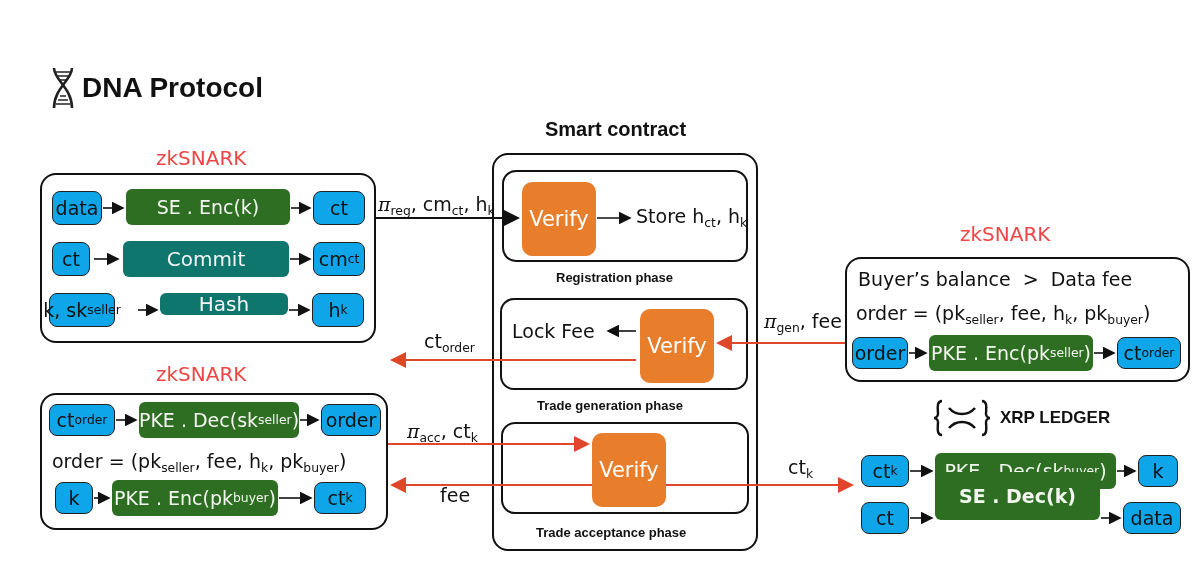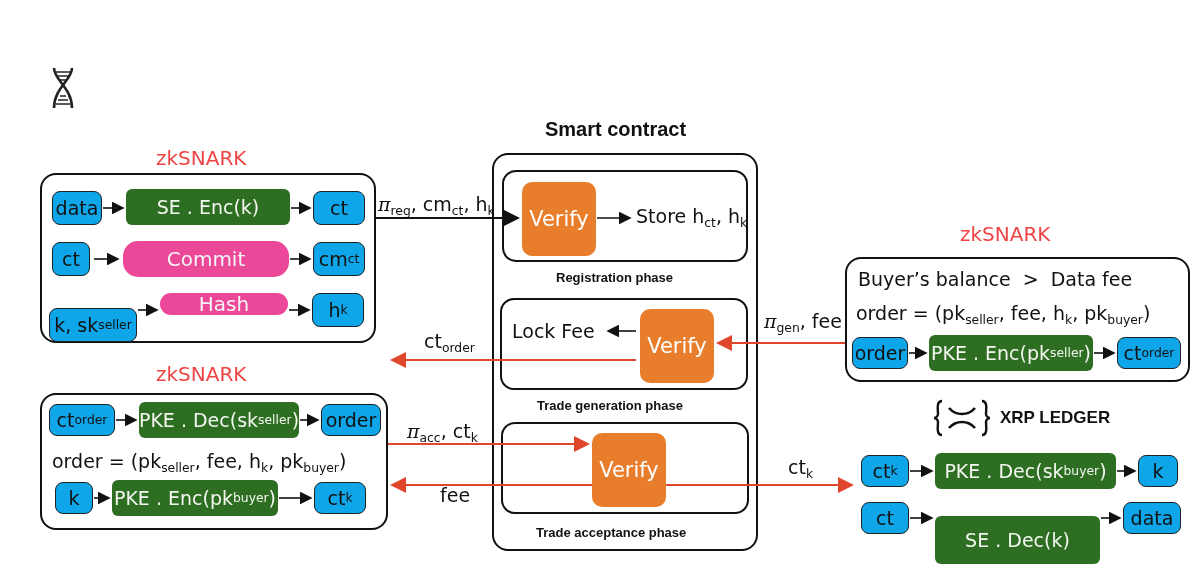--- a/index.html
+++ b/index.html
@@ -6,21 +6,21 @@
   body { width:1200px; height:567px; position:relative; overflow:hidden;
          font-family:"DejaVu Sans", sans-serif; color:#111; }
   .abs { position:absolute; }
   .box { position:absolute; border:1.5px solid #222; border-radius:8px; background:#0ea5e9;
          display:flex; align-items:center; justify-content:center; font-size:19px;
          box-sizing:border-box; white-space:nowrap; }
   .panel { position:absolute; border:2.5px solid #111; border-radius:16px; box-sizing:border-box; }
   .green { position:absolute; background:#2e6e22; color:#f3f7f0; border-radius:6px;
            display:flex; align-items:center; justify-content:center; font-size:19px;
            box-sizing:border-box; white-space:nowrap; }
-  .gray { position:absolute; background:#ec4899; color:#f5f5f5; border-radius:15px;
+  .gray { position:absolute; background:#0f766e; color:#f5f5f5; border-radius:6px;
           display:flex; align-items:center; justify-content:center; font-size:20px; box-sizing:border-box; }
   .orange { position:absolute; background:#e87e2b; color:#fff; border-radius:10px;
             display:flex; align-items:center; justify-content:center; font-size:21px; box-sizing:border-box; }
   .zk { position:absolute; color:#ef4444; font-size:20px; }
   .txt { position:absolute; font-size:19px; white-space:nowrap; }
   .phase { position:absolute; font-weight:bold; font-size:13px; font-family:"Liberation Sans", sans-serif; white-space:nowrap; }
   sub { font-size:0.65em; vertical-align:-0.35em; line-height:0; }
   .pi { font-family:"DejaVu Serif", serif; font-style:italic; }
   svg.overlay { position:absolute; left:0; top:0; }
 </style>
@@ -33,20 +33,21 @@
     <path d="M22 2 C22 14, 4 22, 4 42" stroke="#222" stroke-width="2.6" fill="none"></path>
     <g stroke="#222" stroke-width="1.5">
       <line x1="6" y1="6" x2="20" y2="6"></line>
         <line x1="8" y1="10" x2="18" y2="10"></line>
       <line x1="10" y1="14" x2="16" y2="14"></line>
         <line x1="10" y1="30" x2="16" y2="30"></line>
       <line x1="8" y1="34" x2="18" y2="34"></line>
         <line x1="6" y1="38" x2="20" y2="38"></line>
     </g>
   </svg>
+  <span style="font-family:'Liberation Sans',sans-serif;font-weight:bold;font-size:28px;margin-left:6px;">DNA Protocol</span>
 </div>
 
 <div class="txt" style="left:545px;top:118px;font-weight:bold;font-size:20px;font-family:'Liberation Sans',sans-serif;">Smart contract</div>
 <div class="panel" style="left:492px;top:153px;width:266px;height:398px;"></div>
 
 <div class="panel" style="left:502px;top:170px;width:246px;height:92px;border-width:2px;border-radius:14px;"></div>
 <div class="orange" style="left:522px;top:182px;width:74px;height:74px;">Verify</div>
 <div class="txt" style="left:636px;top:205px;">
   <span>Store h</span><sub>ct</sub><span>, h</span><sub>k</sub>
 </div>
@@ -67,21 +68,21 @@
 <div class="green" style="left:126px;top:189px;width:164px;height:36px;">SE . Enc(k)</div>
 <div class="box" style="left:313px;top:191px;width:52px;height:34px;">ct</div>
 
 <div class="box" style="left:52px;top:242px;width:38px;height:34px;">ct</div>
 <div class="gray" style="left:123px;top:241px;width:166px;height:36px;">Commit</div>
 <div class="box" style="left:313px;top:242px;width:52px;height:34px;">
   <span>cm</span>
     <sub>ct</sub>
 </div>
 
-<div class="box" style="left:49px;top:293px;width:88px;height:34px;margin-top:15px;">
+<div class="box" style="left:49px;top:293px;width:66px;height:34px;">
   <span>k, sk</span>
     <sub>seller</sub>
 </div>
 <div class="gray" style="left:160px;top:293px;width:128px;height:22px;">Hash</div>
 <div class="box" style="left:312px;top:293px;width:52px;height:34px;">
   <span>h</span>
     <sub>k</sub>
 </div>
 
 <div class="zk" style="left:156px;top:362px;">zkSNARK</div>
@@ -141,21 +142,21 @@
     <sub>k</sub>
 </div>
 <div class="green" style="left:935px;top:453px;width:181px;height:36px;">
   <span>PKE . Dec(sk</span>
     <sub>buyer</sub>
     <span>)</span>
 </div>
 <div class="box" style="left:1138px;top:455px;width:40px;height:32px;">k</div>
 
 <div class="box" style="left:861px;top:502px;width:48px;height:32px;">ct</div>
-<div class="green" style="left:935px;top:516px;width:165px;height:48px;">SE . Dec(k)</div>
+<div class="green" style="left:935px;top:472px;width:165px;height:48px;font-weight:bold;">SE . Dec(k)</div>
 <div class="box" style="left:1123px;top:502px;width:58px;height:32px;">data</div>
 
 <div class="txt" style="left:378px;top:193px;">
   <span class="pi">π</span><sub>reg</sub><span>, cm</span><sub>ct</sub><span>, h</span><sub>k</sub>
 </div>
 <div class="txt" style="left:764px;top:310px;">
   <span class="pi">π</span><sub>gen</sub><span>, fee</span>
 </div>
 <div class="txt" style="left:424px;top:330px;">
   <span>ct</span><sub>order</sub>

